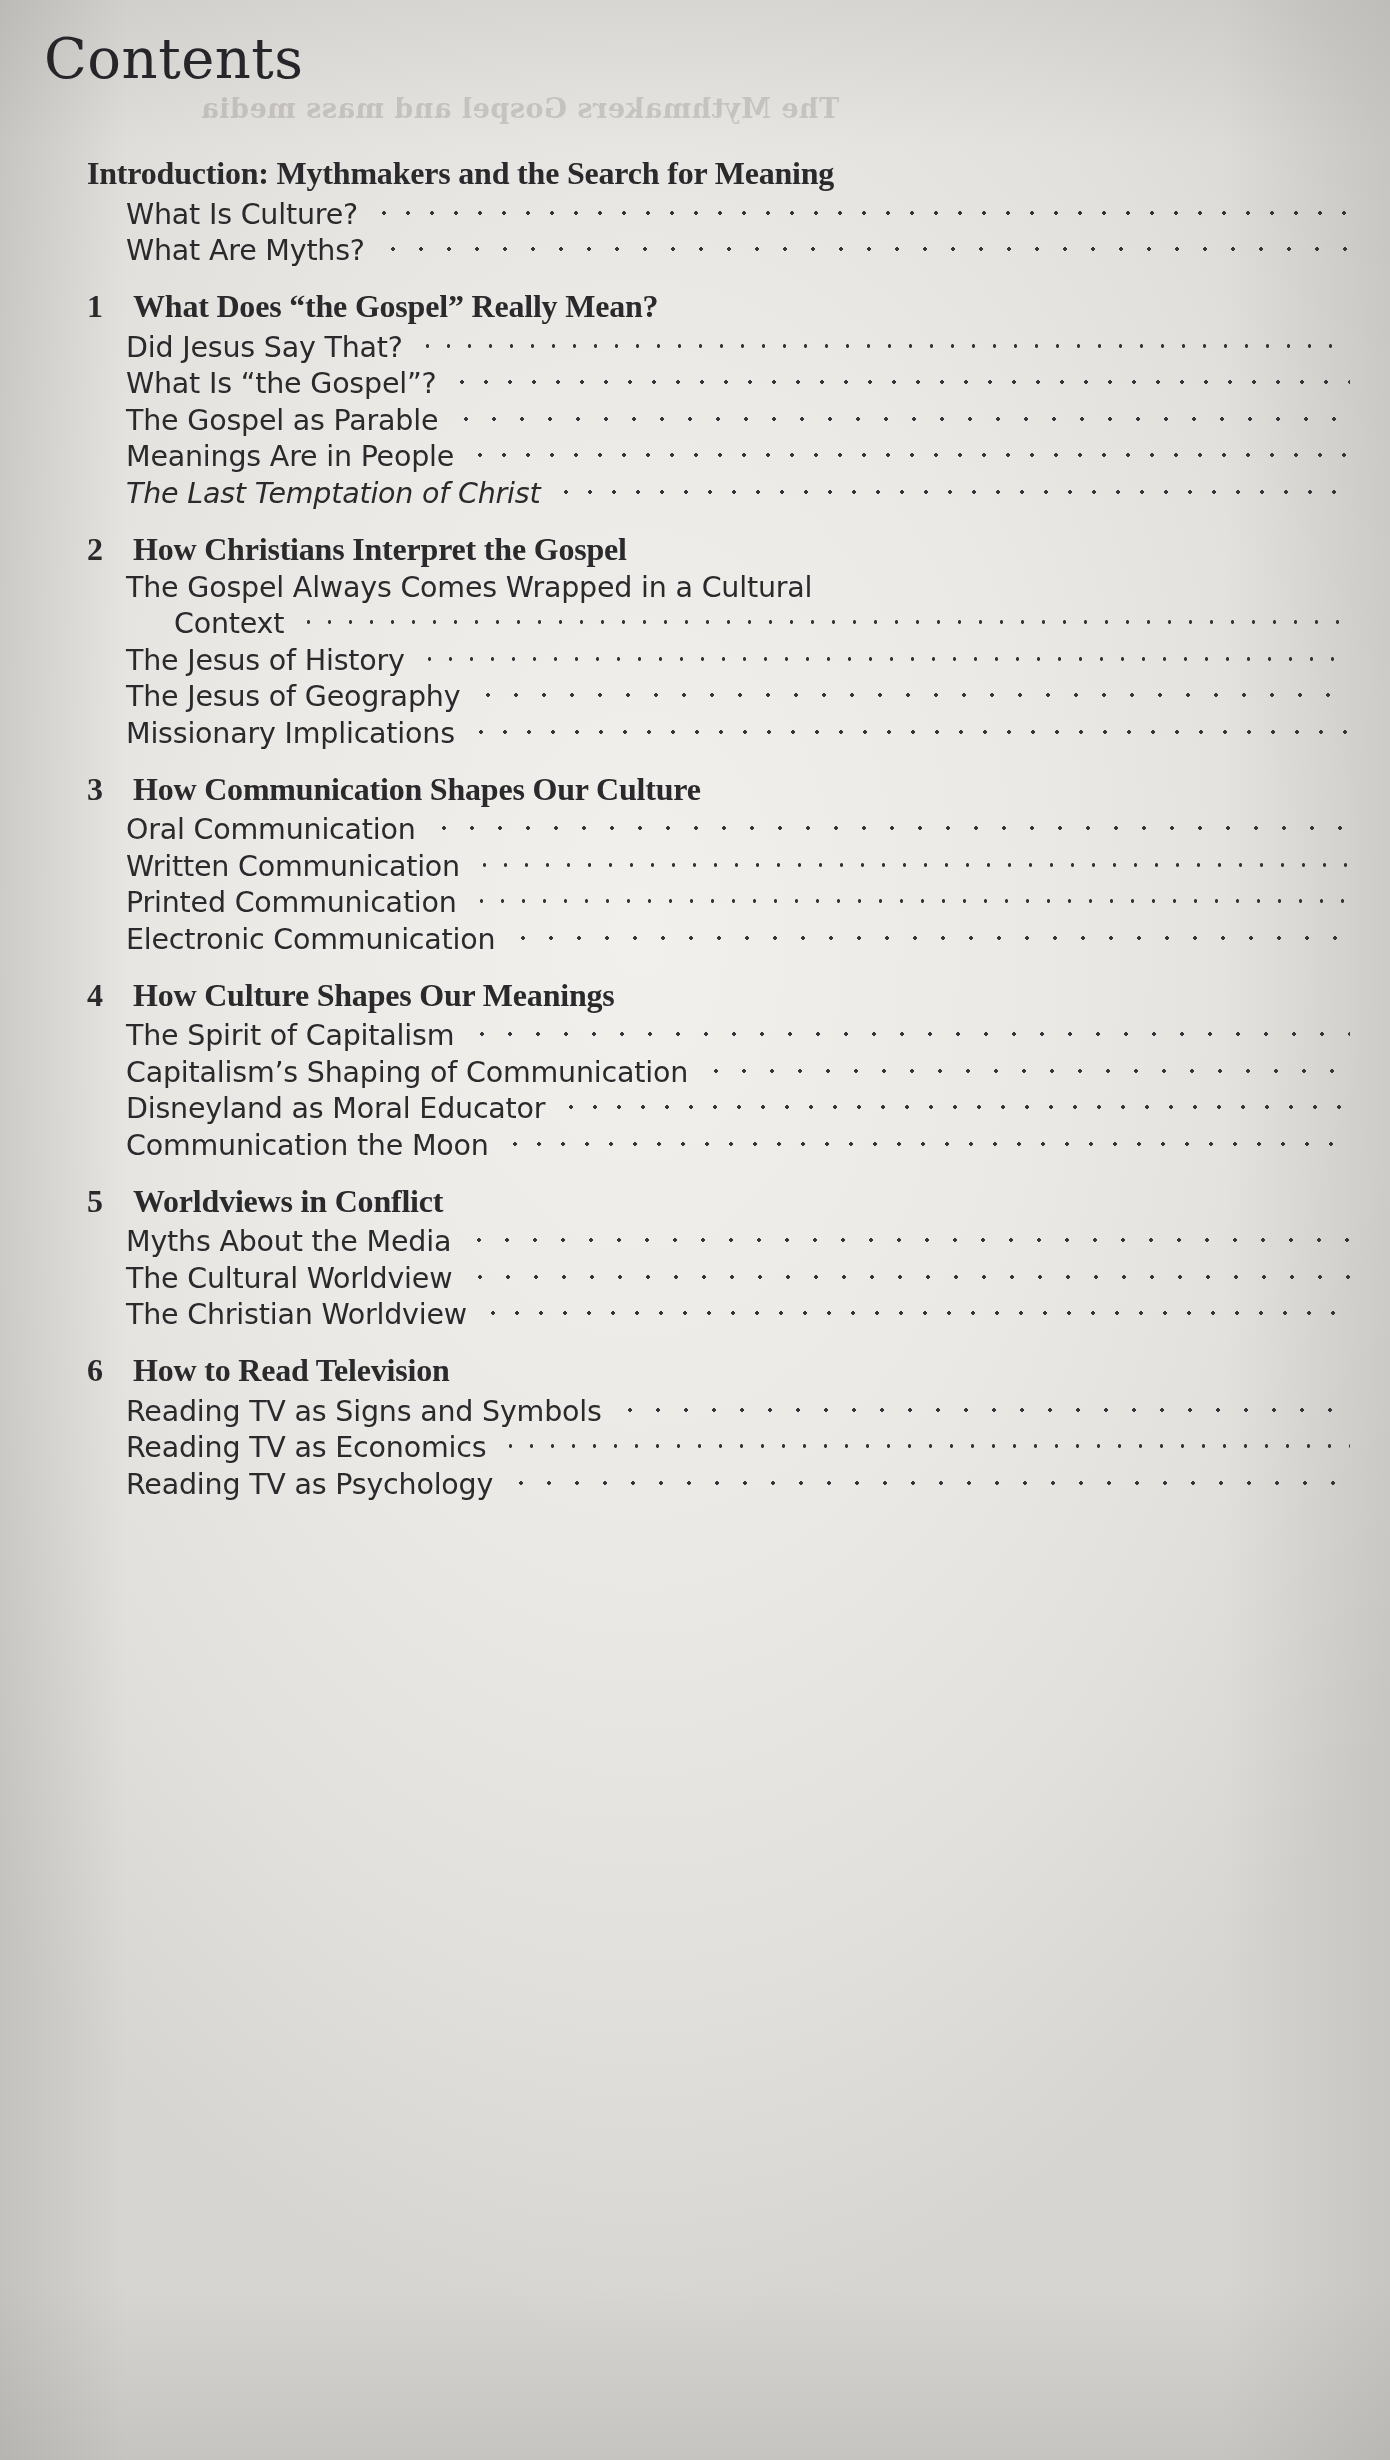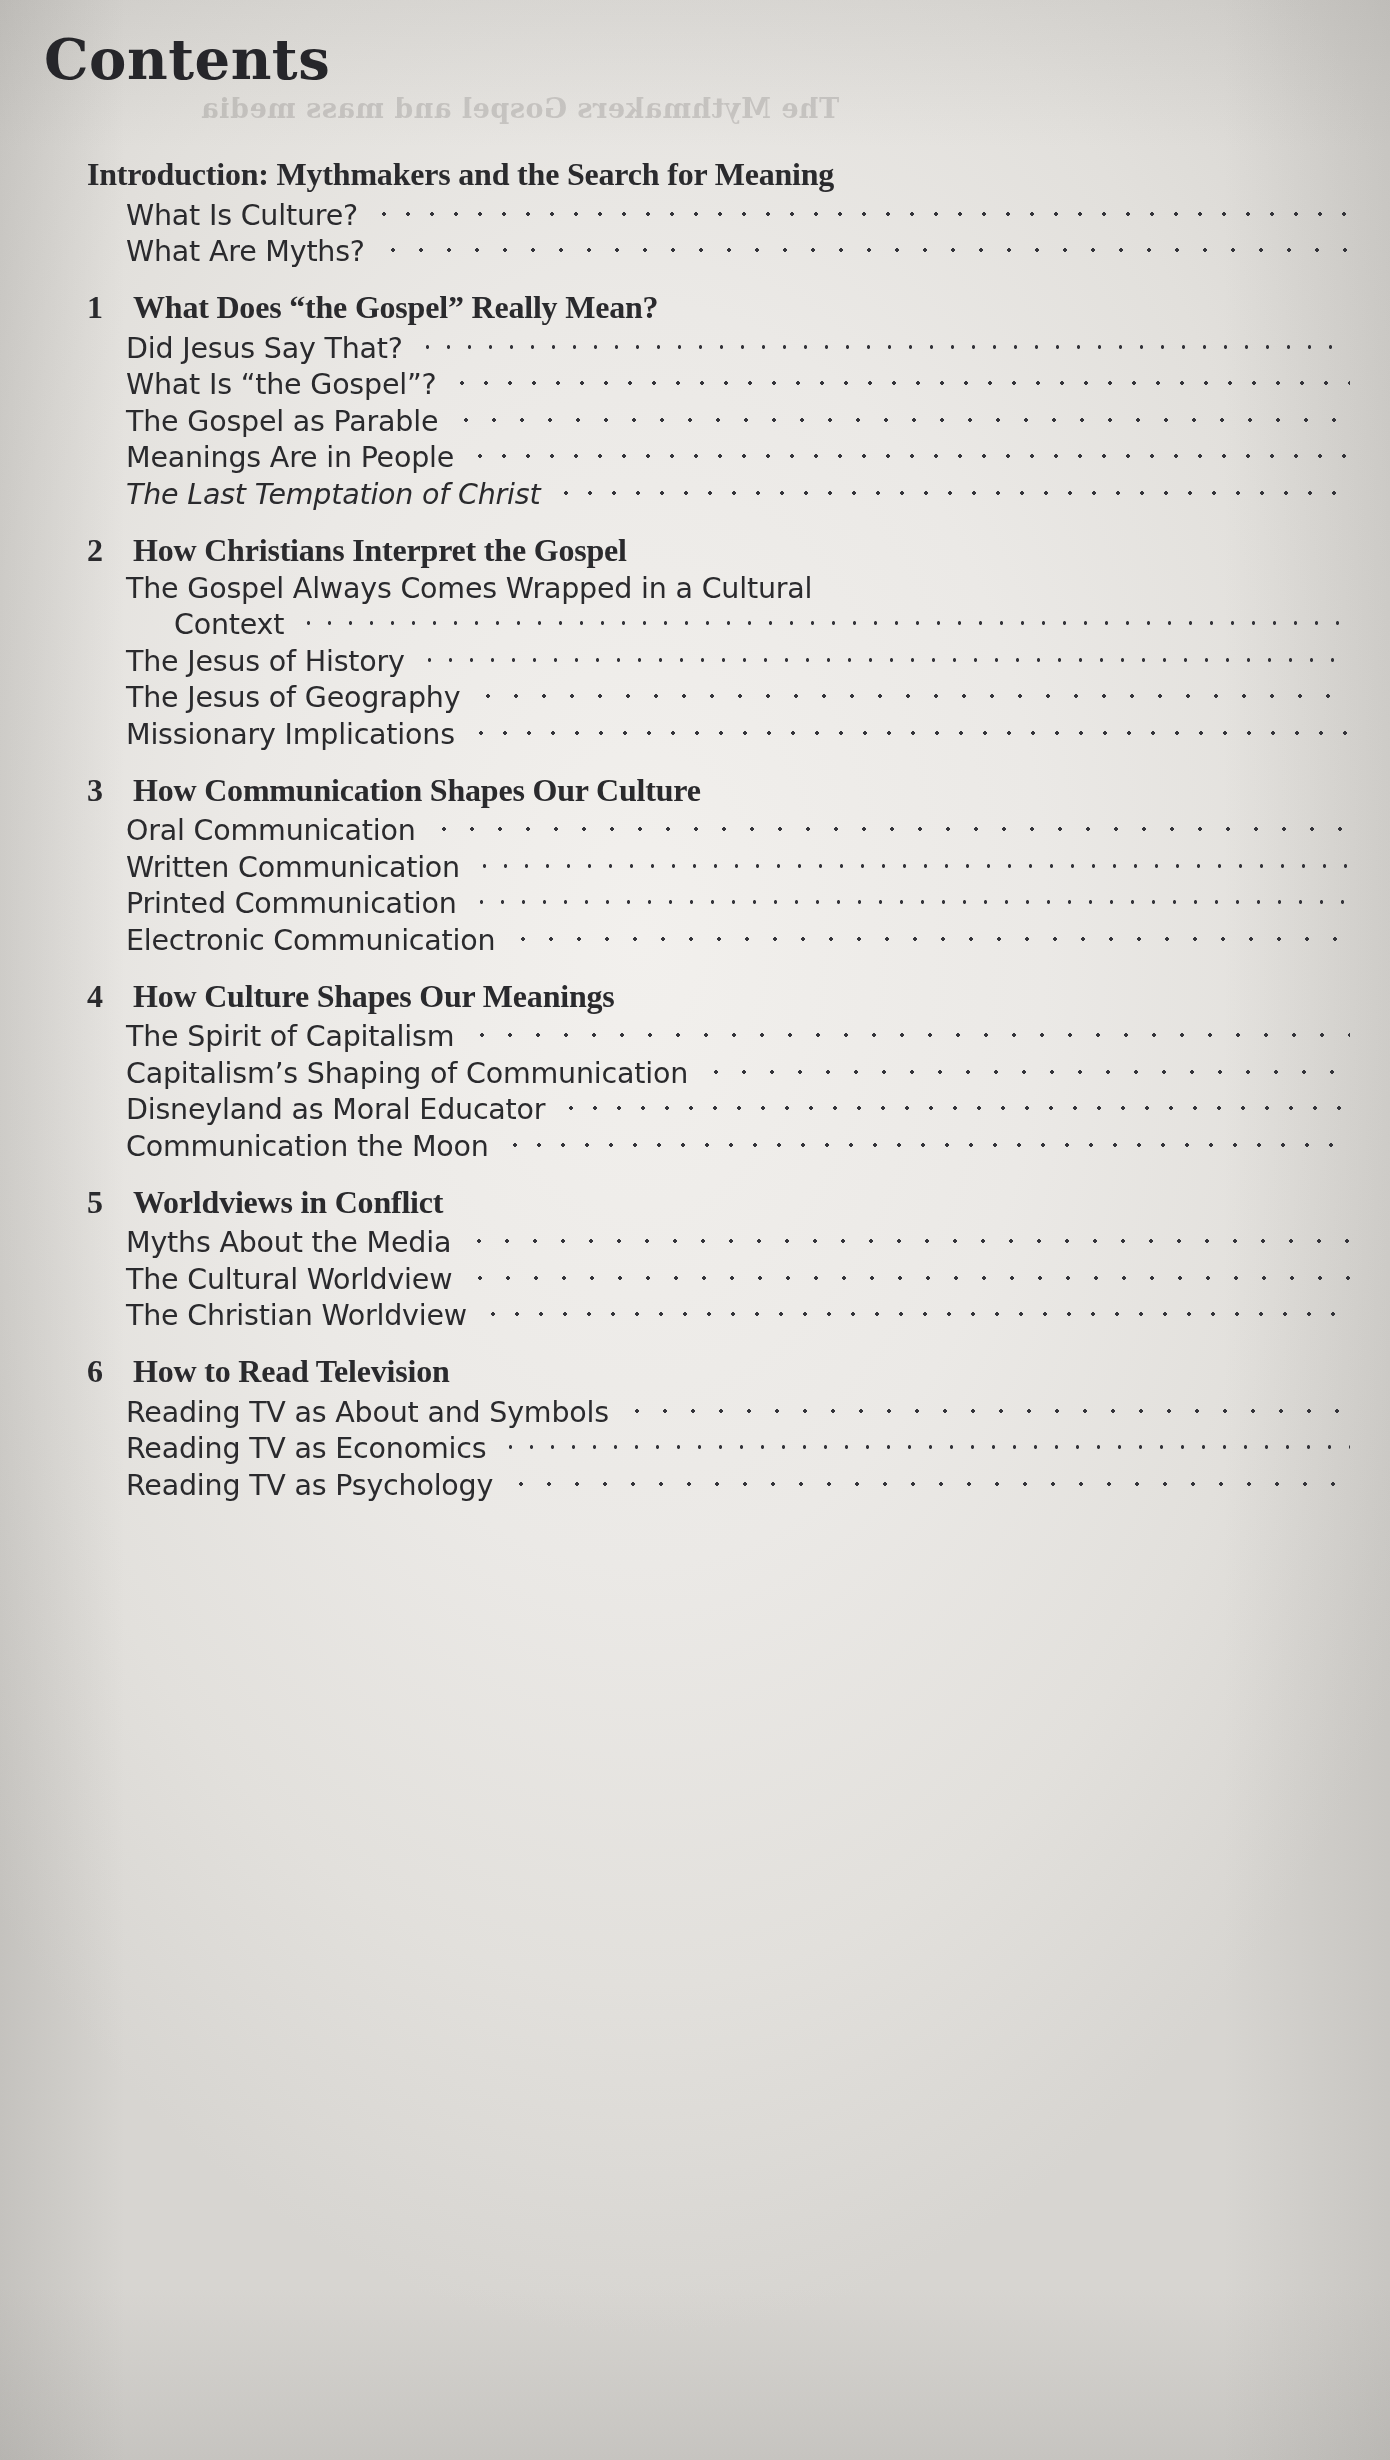--- a/index.html
+++ b/index.html
@@ -51,21 +51,21 @@
   }
 
   .content {
     position: relative;
     padding: 26px 40px 0 44px;
     z-index: 2;
   }
 
   h1.contents-title {
     font-family: "DejaVu Serif", serif;
-    font-weight: bold;
+    font-weight: normal;
     font-size: 56px;
     color: #26262a;
     margin: 0 0 64px 0;
     letter-spacing: 0.5px;
   }
 
   .entry {
     display: flex;
     align-items: baseline;
     color: #2a2a2d;
@@ -287,21 +287,21 @@
       <span class="gap"></span>
       <span class="leader"></span>
     </div>
 
     <div class="entry chapter">
       <span class="num">6</span>
       <span class="chap-title">How to Read Television</span>
       <span class="no-leader"></span>
     </div>
     <div class="entry sub">
-      <span class="label">Reading TV as About and Symbols</span>
+      <span class="label">Reading TV as Signs and Symbols</span>
       <span class="gap"></span>
       <span class="leader wide"></span>
     </div>
     <div class="entry sub">
       <span class="label">Reading TV as Economics</span>
       <span class="gap"></span>
       <span class="leader tight"></span>
     </div>
     <div class="entry sub">
       <span class="label">Reading TV as Psychology</span>

